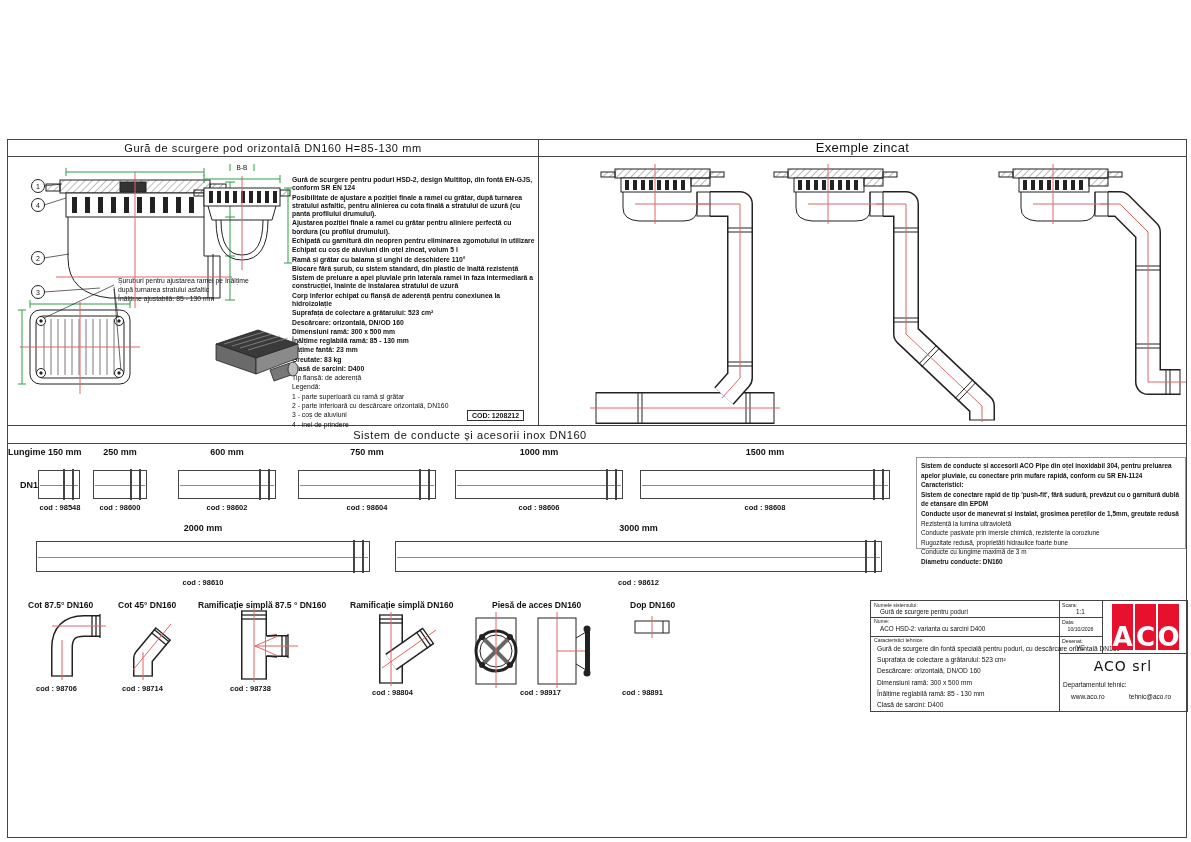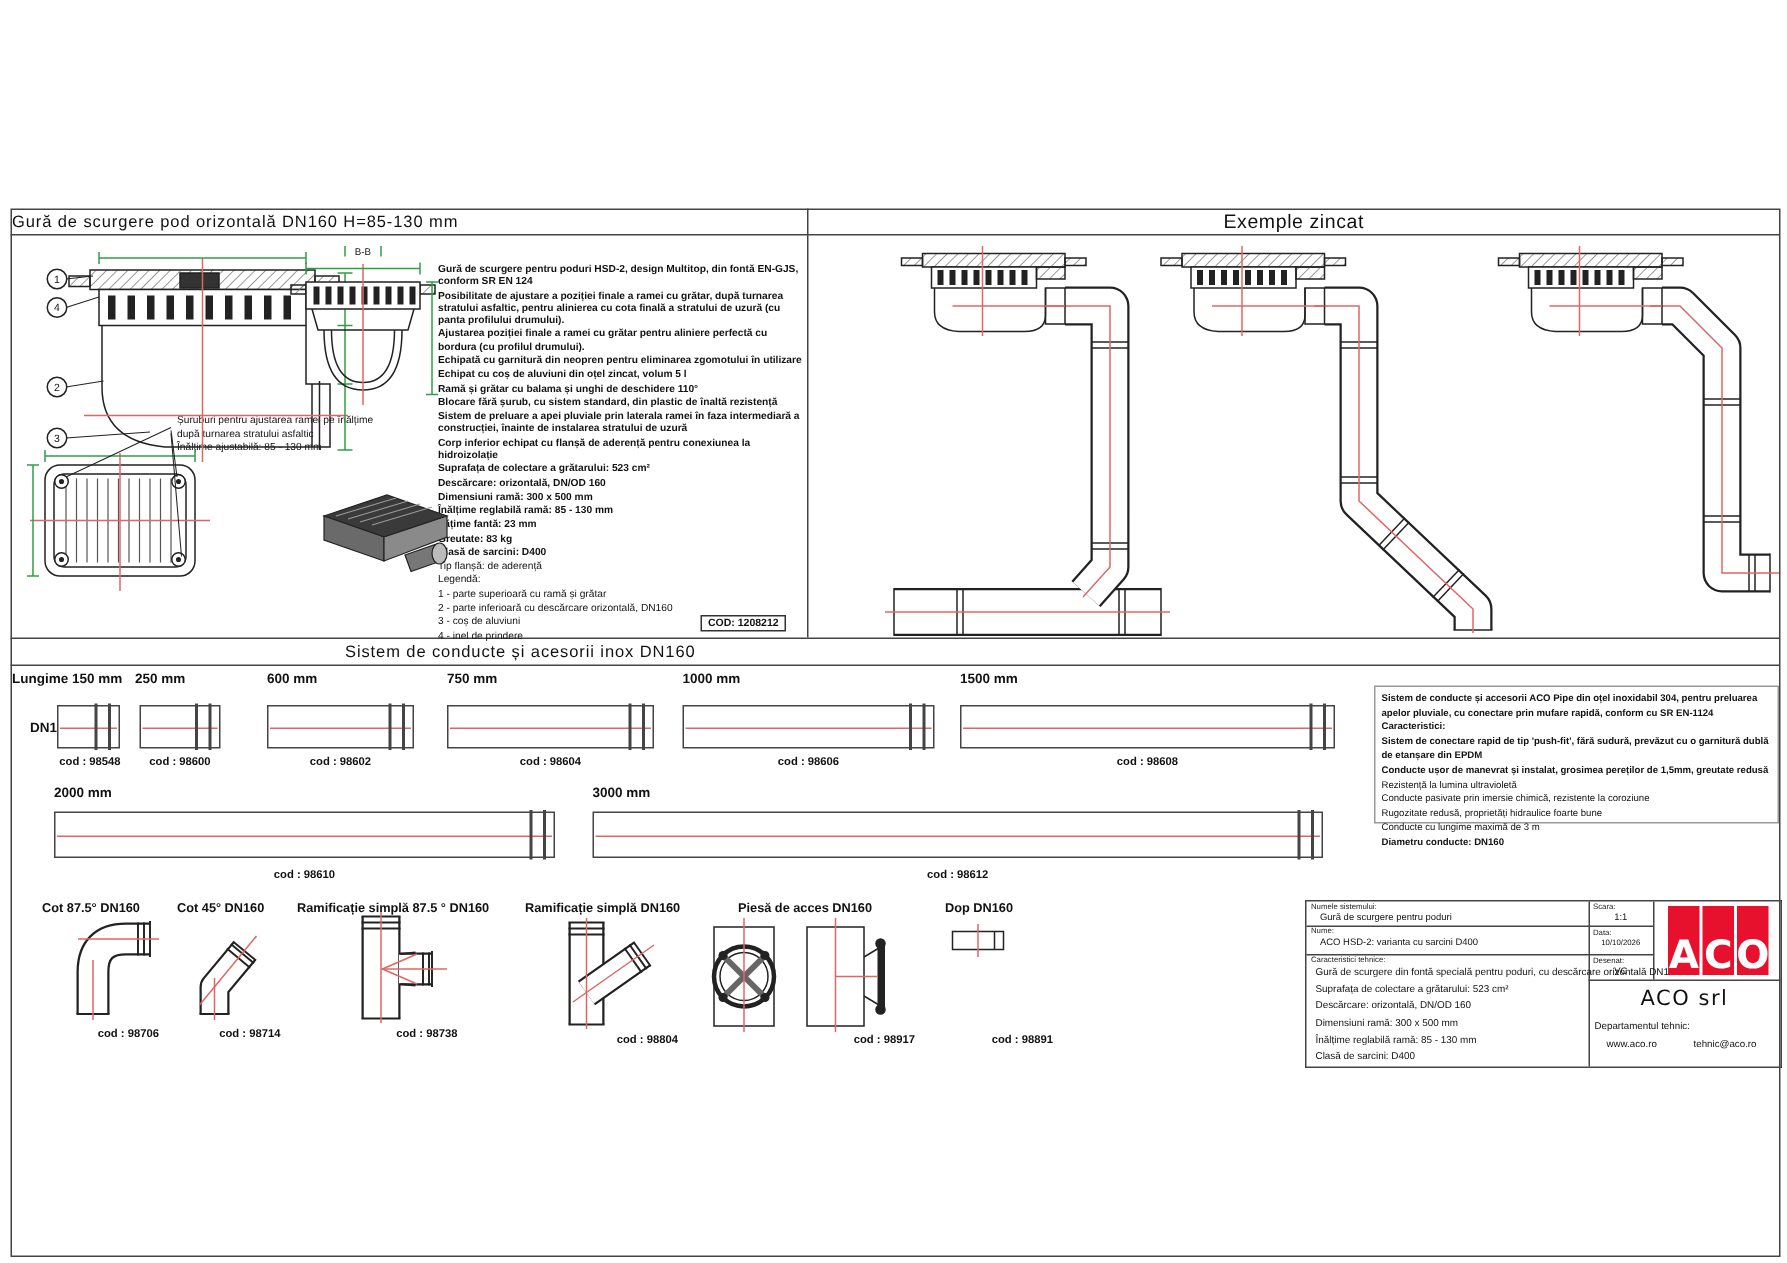--- a/index.html
+++ b/index.html
@@ -2,36 +2,36 @@
 <html><head>
 <meta charset="utf-8">
 <style>
   html,body{margin:0;padding:0}
   body{width:1191px;height:842px;position:relative;background:#fff;
        font-family:"Liberation Sans",sans-serif;color:#111;overflow:hidden}
   .abs{position:absolute}
   .hl{position:absolute;height:1px;background:#444}
   .vl{position:absolute;width:1px;background:#444}
   .frame{position:absolute;border:1px solid #444;background:transparent}
-  .ttl{font-size:11px;letter-spacing:.6px;text-align:left;white-space:nowrap}
+  .ttl{font-size:11px;letter-spacing:.6px;text-align:center;white-space:nowrap}
   .ttl-big{font-size:13px;letter-spacing:.4px;text-align:center;white-space:nowrap}
   .spec{font-size:6.8px;line-height:1.22}
   .spec .ln{margin-bottom:1px}
   .b{font-weight:bold}
   .callout{font-size:6.8px;line-height:1.35}
   .codbox{position:absolute;border:1px solid #333;font-size:7px;font-weight:bold;
           padding:1px 4px;background:#fff;white-space:nowrap}
   .pipe{position:absolute;border:1px solid #444;background:#fff;box-sizing:border-box}
   .pipe .cl{position:absolute;left:1px;right:1px;top:50%;height:0;border-top:1px solid #e06666}
   .pipe .sk{position:absolute;right:5px;top:-2px;bottom:-2px;width:7px;
             border-left:2px solid #444;border-right:2px solid #444}
-  .plabel{position:absolute;font-weight:bold;font-size:9px;text-align:left;white-space:nowrap}
+  .plabel{position:absolute;font-weight:bold;font-size:9px;text-align:center;white-space:nowrap}
   .pcode{position:absolute;font-weight:bold;font-size:7.5px;text-align:center;white-space:nowrap}
   .flabel{position:absolute;font-weight:bold;font-size:8.5px;white-space:nowrap}
-  .fcode{position:absolute;font-weight:bold;font-size:7.5px;text-align:right;white-space:nowrap}
+  .fcode{position:absolute;font-weight:bold;font-size:7.5px;text-align:left;white-space:nowrap}
   .charbox{position:absolute;border:1px solid #999;font-size:6.4px;line-height:1.5;
            padding:3px 4px;box-sizing:border-box}
   .tb-label{position:absolute;font-size:5.2px;color:#222;white-space:nowrap}
   .tb-val{position:absolute;font-size:6.3px;white-space:nowrap}
   .tech-ln{font-size:6.6px;line-height:1.7;white-space:nowrap}
   .tile{width:21px;height:46px;background:#e8112d;color:#fff;display:flex;
         align-items:flex-end;justify-content:center;
         font:bold 26px "DejaVu Sans",sans-serif;line-height:.95}
   .aco-srl{font-family:"DejaVu Sans",sans-serif;font-size:14px;letter-spacing:1px;text-align:center}
   svg{position:absolute;overflow:hidden}

